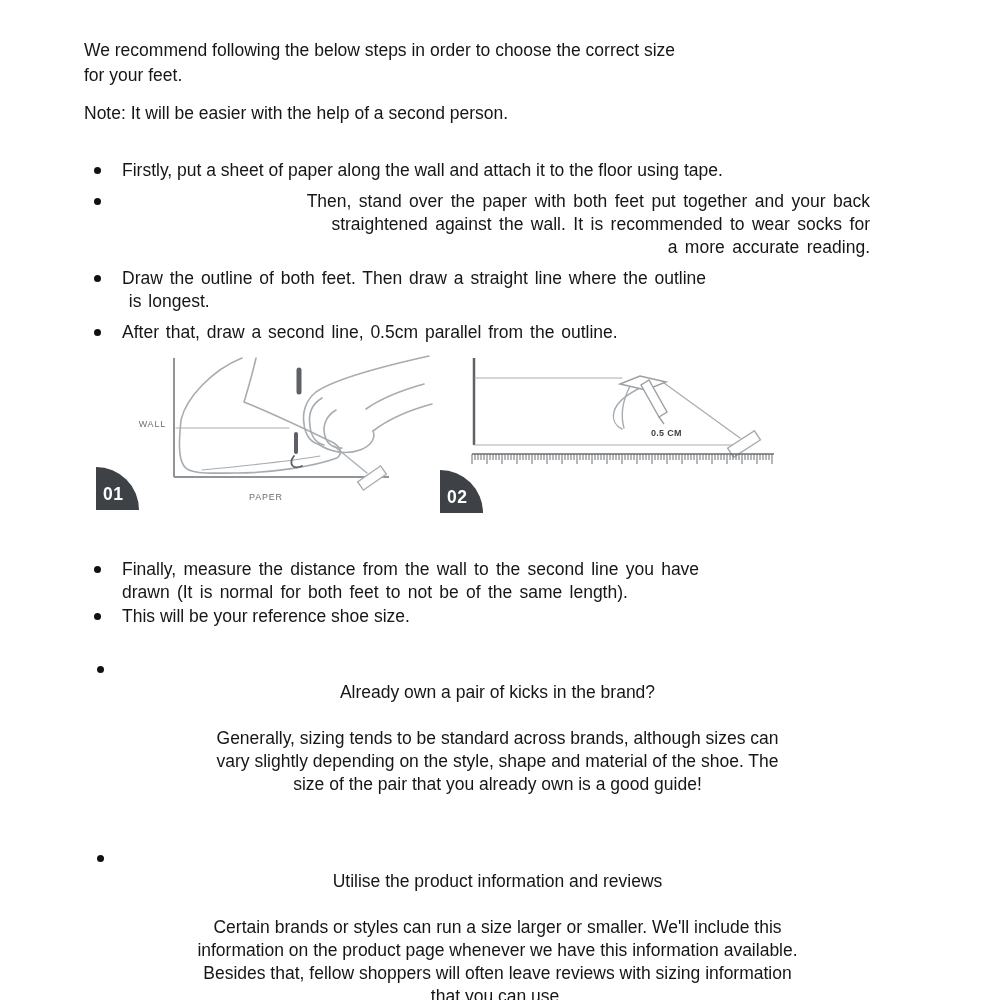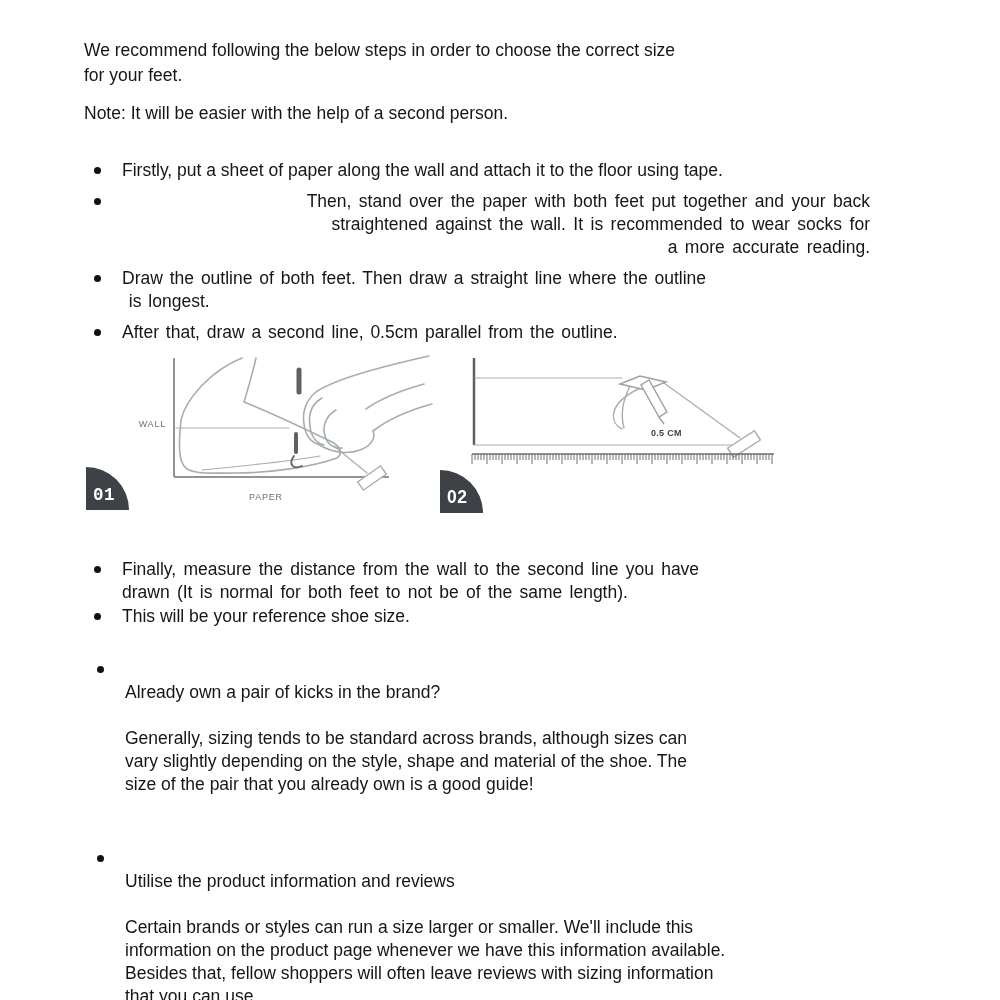--- a/index.html
+++ b/index.html
@@ -23,35 +23,35 @@
   .steps li:nth-child(2) { word-spacing:2.6px;text-align:right; }
   .steps li:nth-child(3) { word-spacing:2px; }
   .steps li:nth-child(4) { word-spacing:2px; }
   ul.results { margin-top:42px; }
   .results li { margin-bottom:1px; }
   .results li:nth-child(1) { word-spacing:2.4px; }
   .tips-intro { margin-top:22px; line-height:23px; }
   ul.tips { margin-top:30px; }
   .tips li { padding-left:41px; margin-bottom:28px; }
   .tips li::before { left:13px; }
-  .tip-title, .tip-body { display:block; }
+  .tip-title, .tip-body { display:block;text-align:center; }
 
   
   .figures { display:flex; margin-top:10px; height:162px; }
   .figure { position:relative; height:162px; }
   .figure-1 { width:360px; }
   .figure-2 { width:370px; }
   .figure svg { display:block; }
   .badge {
     position:absolute; width:43px; height:43px; background:#3e4246;
     border-radius:0 100% 0 0; color:#ffffff; font-weight:bold; font-size:17.5px;
     display:flex; align-items:flex-end;
   }
   .badge span { margin:0 0 5px 7px; letter-spacing:0.5px; }
-  .badge-1 { left:2px; bottom:6px;font-family:Liberation Mono, monospace; }
+  .badge-1 { left:12px; bottom:6px; }
   .badge-2 { left:-4px; bottom:3px; }
 
   .lineart { stroke:#a7acb0; fill:none; stroke-width:1.6; stroke-linecap:round; stroke-linejoin:round; }
   .lineart .thin { stroke-width:1.2; }
   .structure { stroke:#8f9498; fill:none; stroke-width:2; }
   .darkart { stroke:#5d6165; fill:none; stroke-linecap:round; }
   .tape { fill:#ffffff; stroke:#a7acb0; stroke-width:1.4; }
   .paperflap { fill:#ffffff; stroke:#9ba0a4; stroke-width:1.4; }
   svg text { font-family:"Liberation Sans", sans-serif; fill:#6b7075; font-size:9px; letter-spacing:0.8px; }
   svg text.measure { fill:#3f4347; font-weight:bold; letter-spacing:0.3px; }

